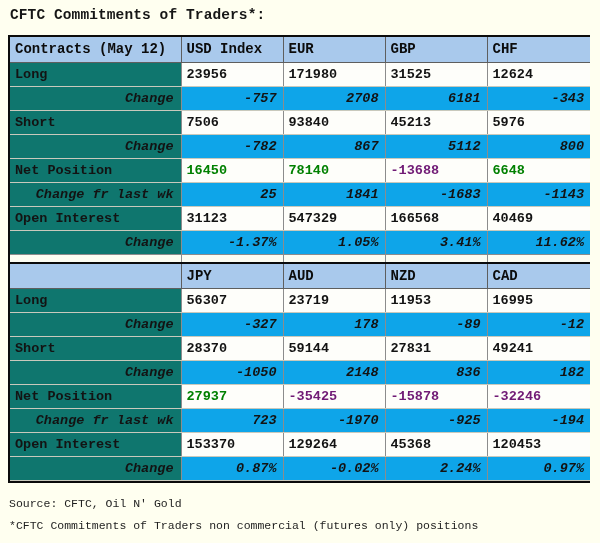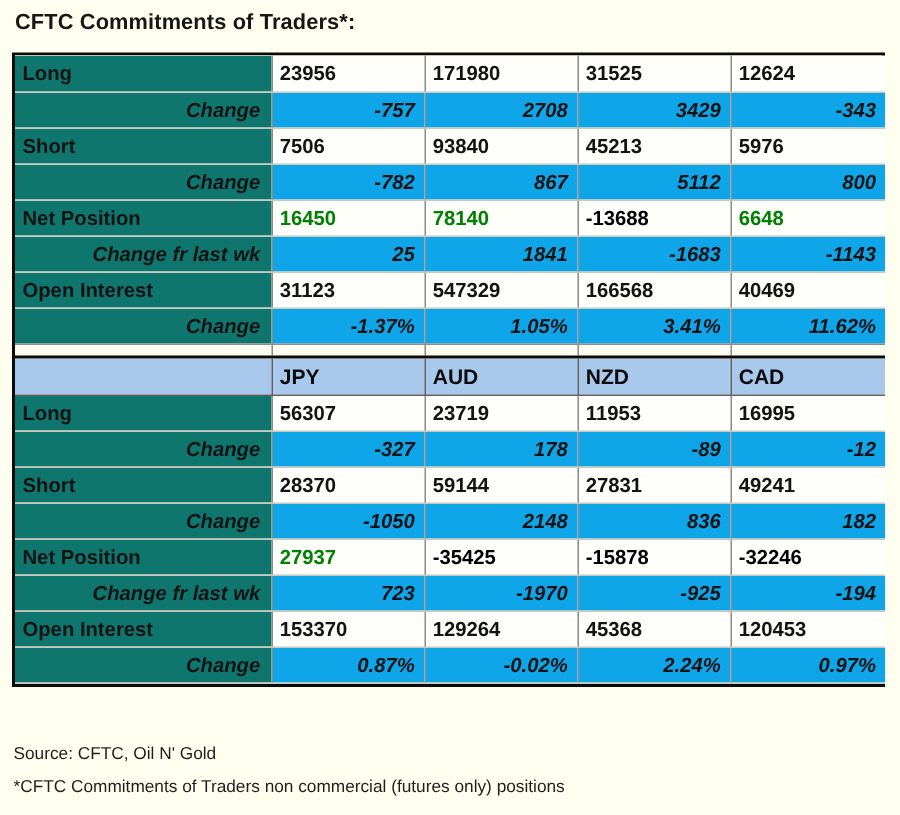--- a/index.html
+++ b/index.html
@@ -12,20 +12,21 @@
     background: #FFFFF0;
     font-family: "Liberation Sans", sans-serif;
     overflow: hidden;
   }
   .page {
     position: relative;
     width: 490px;
     height: 543px;
     box-sizing: border-box;
     padding: 0;
+    font-family: Liberation Mono, monospace;
   }
   .page-title {
     position: absolute;
     left: 10px;
     top: 7px;
     font-size: 14.5px;
     font-weight: bold;
     color: #161616;
     letter-spacing: 0.1px;
     white-space: nowrap;
@@ -106,21 +107,21 @@
     font-weight: bold;
   }
   td.val.sub {
     font-style: italic;
     font-weight: bold;
     text-align: right;
     padding-right: 6px;
     background: #0ea5e9;
   }
   td.val.pos { color: #008000; margin-left: 24px; }
-  td.val.neg { color: #000000; }
+  td.val.neg { color: #701a75; }
 
   tr.thickbottom td {
     border-bottom: 1px solid #8C8C8C;
   }
 
   .footer {
     position: absolute;
     left: 9px;
     font-size: 11.5px;
     color: #1E1E1E;
@@ -140,34 +141,41 @@
     <table class="cot">
       <colgroup>
         <col class="c-label">
           <col class="c-data">
           <col class="c-data">
           <col class="c-data">
           <col class="c-data-last">
       </colgroup>
       <tbody>
 
+        <tr class="hdr">
+          <td class="lbl">Contracts (May 12)</td>
+          <td class="val">USD Index</td>
+          <td class="val">EUR</td>
+          <td class="val">GBP</td>
+          <td class="val">CHF</td>
+        </tr>
 
         <tr>
           <td class="lbl">Long</td>
           <td class="val">23956</td>
           <td class="val">171980</td>
           <td class="val">31525</td>
           <td class="val">12624</td>
         </tr>
 
         <tr>
           <td class="lbl sub">Change</td>
           <td class="val sub">-757</td>
           <td class="val sub">2708</td>
-          <td class="val sub">3429</td>
+          <td class="val sub">6181</td>
           <td class="val sub">-343</td>
         </tr>
 
         <tr>
           <td class="lbl">Short</td>
           <td class="val">7506</td>
           <td class="val">93840</td>
           <td class="val">45213</td>
           <td class="val">5976</td>
         </tr>

